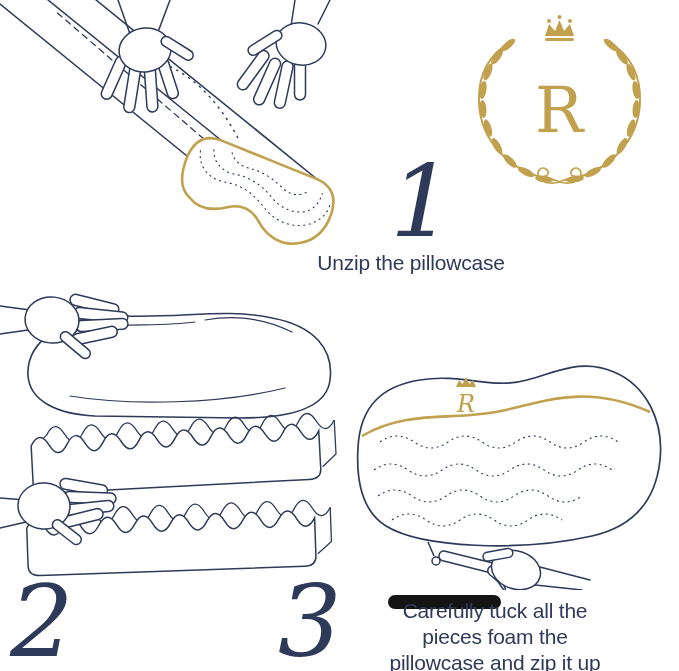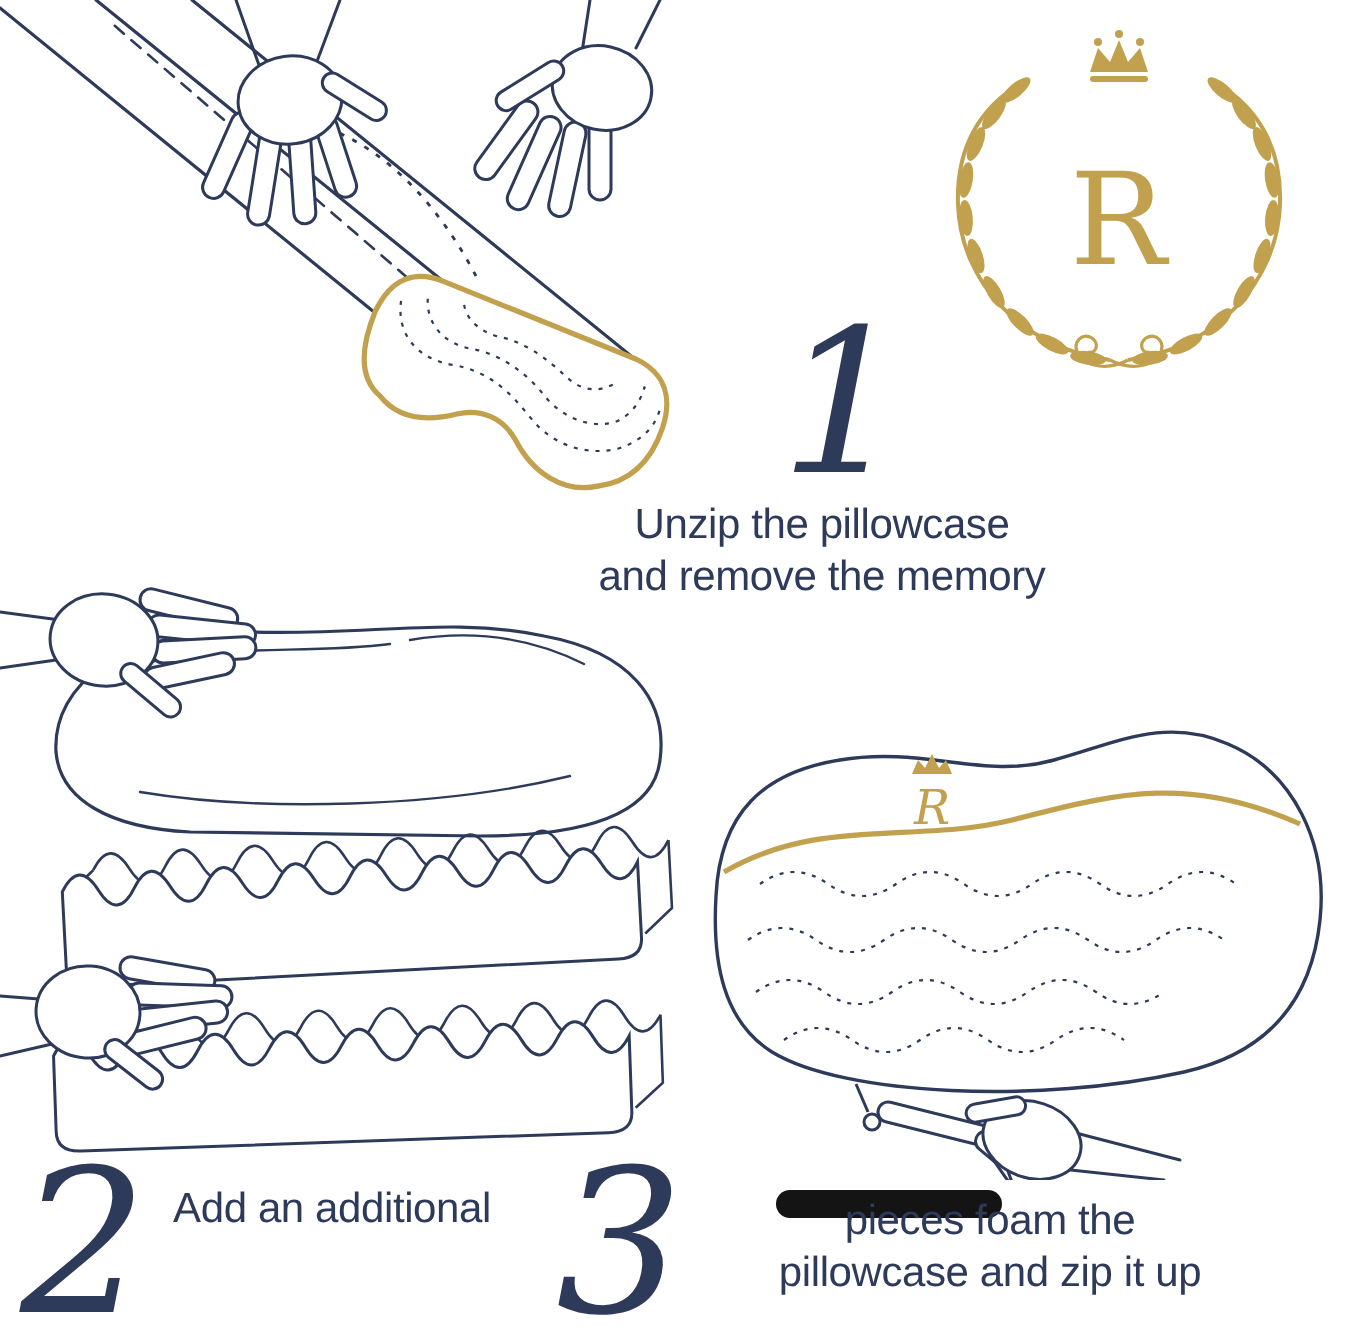--- a/index.html
+++ b/index.html
@@ -145,21 +145,20 @@
       <ellipse cx="56" cy="33" rx="9" ry="3.4" transform="rotate(140 56 33)"></ellipse>
       <path d="M103,168 C112,173 124,172 128,165 C131,159 126,154 121,157 C117,160 119,165 123,164" fill="none" stroke="#c2a14e" stroke-width="1.6"></path>
     </g>
     <text x="107" y="120" font-size="64" text-anchor="middle" fill="#c2a14e" font-family="DejaVu Serif, serif">R</text>
   </svg>
 </div>
 
 <div id="num1" class="step-num">1</div>
 <div id="text1" class="step-text">
   <span>Unzip the pillowcase</span>
-  <span>and remove the memory</span>
 </div>
 
 <svg id="illu2" viewBox="0 0 345 315" width="345" height="315" xmlns="http://www.w3.org/2000/svg">
 
   <g fill="#ffffff" stroke="#2e3a59" stroke-width="1.6" stroke-linecap="round">
     <path d="M28,92 C26,58 62,30 125,32 C185,34 225,24 272,34 C315,42 334,66 330,96 C327,122 296,134 240,134 L95,132 C55,130 30,116 28,92 Z"></path>
     <path d="M60,52 C100,36 150,44 195,38" fill="none" stroke-width="1.2"></path>
     <path d="M205,36 C240,30 268,36 292,48" fill="none" stroke-width="1.2"></path>
     <path d="M70,112 C130,122 220,120 285,104" fill="none" stroke-width="1.2"></path>
   </g>
@@ -220,21 +219,20 @@
       </g>
     <ellipse cx="44" cy="222" rx="26" ry="23" transform="rotate(4 44 222)"></ellipse>
     <g transform="translate(58,240) rotate(38)">
         <rect x="-5" y="-4" width="34" height="10" rx="5"></rect>
       </g>
   </g>
 </svg>
 
 <div id="num2" class="step-num">2</div>
 <div id="text2" class="step-text">
-  <span>Add an additional</span>
 </div>
 
 <svg id="illu3" viewBox="0 0 330 260" width="330" height="260" xmlns="http://www.w3.org/2000/svg">
   <g>
     <path d="M18,118 C20,76 42,56 80,50 C122,43 152,60 187,50 C217,42 242,28 274,42 C307,56 324,92 320,130 C316,168 296,196 252,206 C180,222 82,218 46,196 C22,181 16,152 18,118 Z" fill="#ffffff" stroke="#2e3a59" stroke-width="1.7"></path>
     <path d="M22,106 C70,78 118,92 166,80 C214,68 252,56 310,82" fill="none" stroke="#c2a14e" stroke-width="2.6"></path>
     <g fill="none" stroke="#2e3a59" stroke-width="1.1" stroke-dasharray="2 3.5">
       <path d="M40,112 q17,-12 34,0 q17,12 34,0 q17,-12 34,0 q17,12 34,0 q17,-12 34,0 q17,12 34,0 q17,-12 34,0"></path>
       <path d="M34,140 q17,-12 34,0 q17,12 34,0 q17,-12 34,0 q17,12 34,0 q17,-12 34,0 q17,12 34,0 q17,-12 34,0"></path>
       <path d="M38,166 q17,-12 34,0 q17,12 34,0 q17,-12 34,0 q17,12 34,0 q17,-12 34,0 q17,12 34,0"></path>
@@ -265,15 +263,16 @@
     <ellipse cx="176" cy="240" rx="25" ry="19" transform="rotate(18 176 240)"></ellipse>
     <g transform="translate(148,226) rotate(-10)">
         <rect x="-5" y="-4" width="30" height="9" rx="4.5"></rect>
       </g>
   </g>
 </svg>
 
 <div id="num3" class="step-num">3</div>
 <div id="blackbar"></div>
 <div id="text3" class="step-text">
+  <span>Carefully tuck all the</span>
   <span>pieces foam the</span>
   <span>pillowcase and zip it up</span>
 </div>
 
 </body></html>

